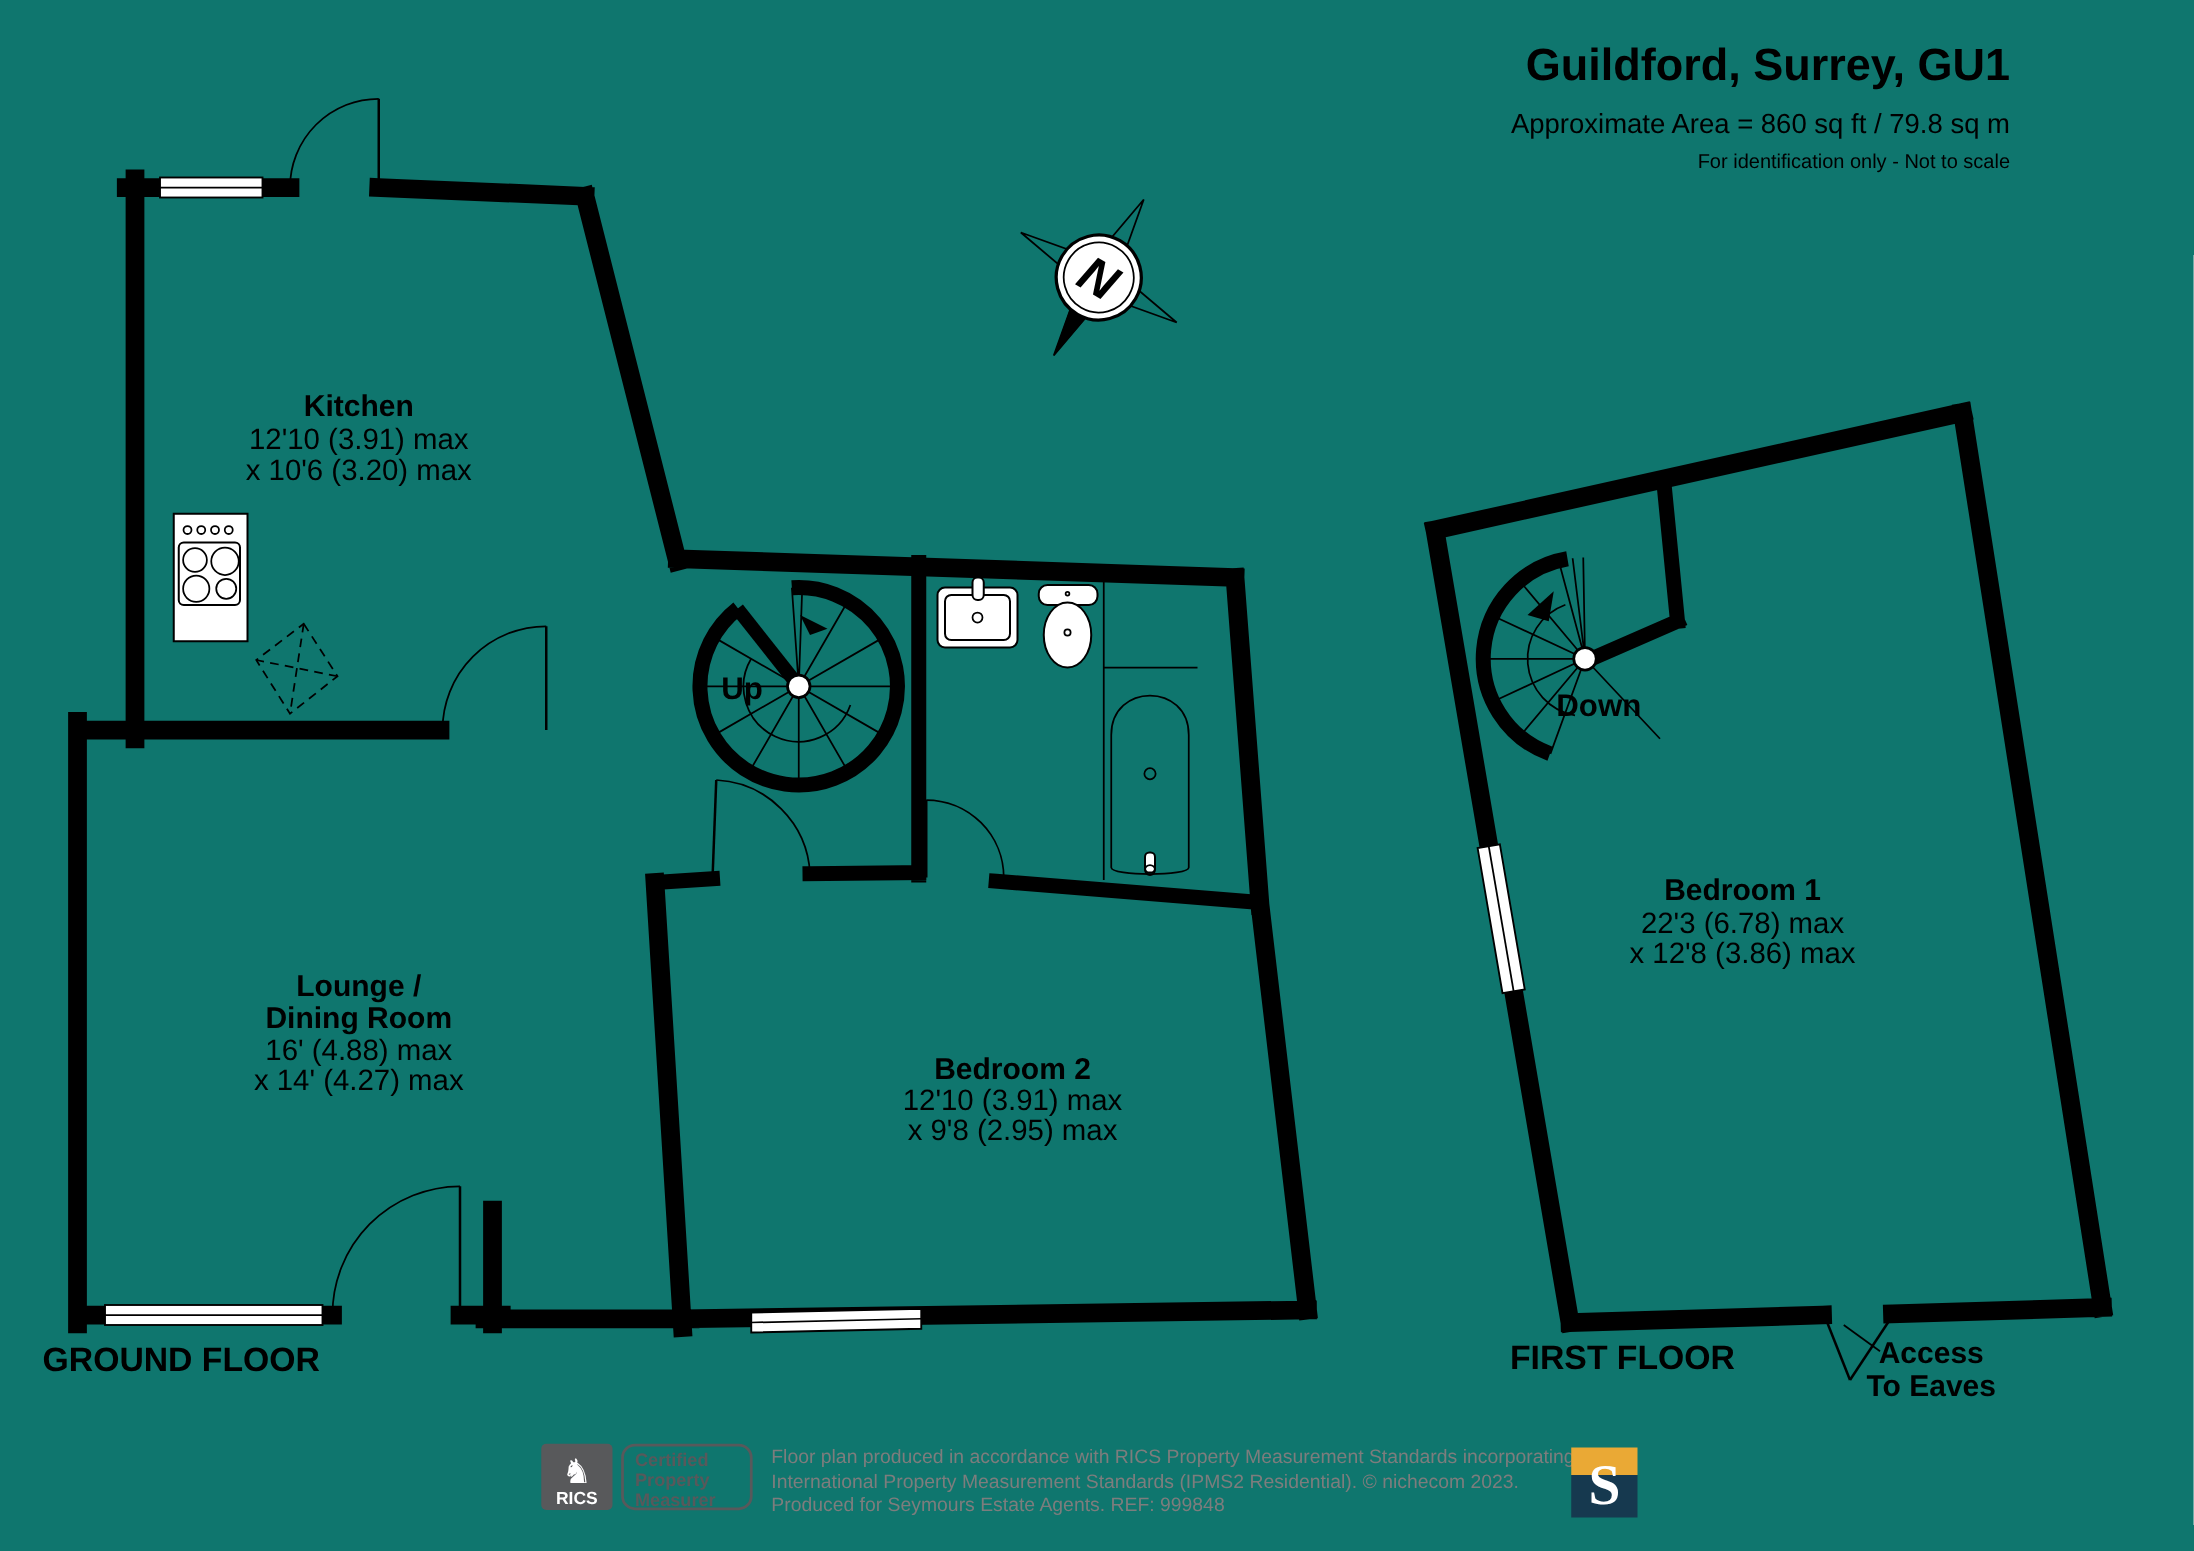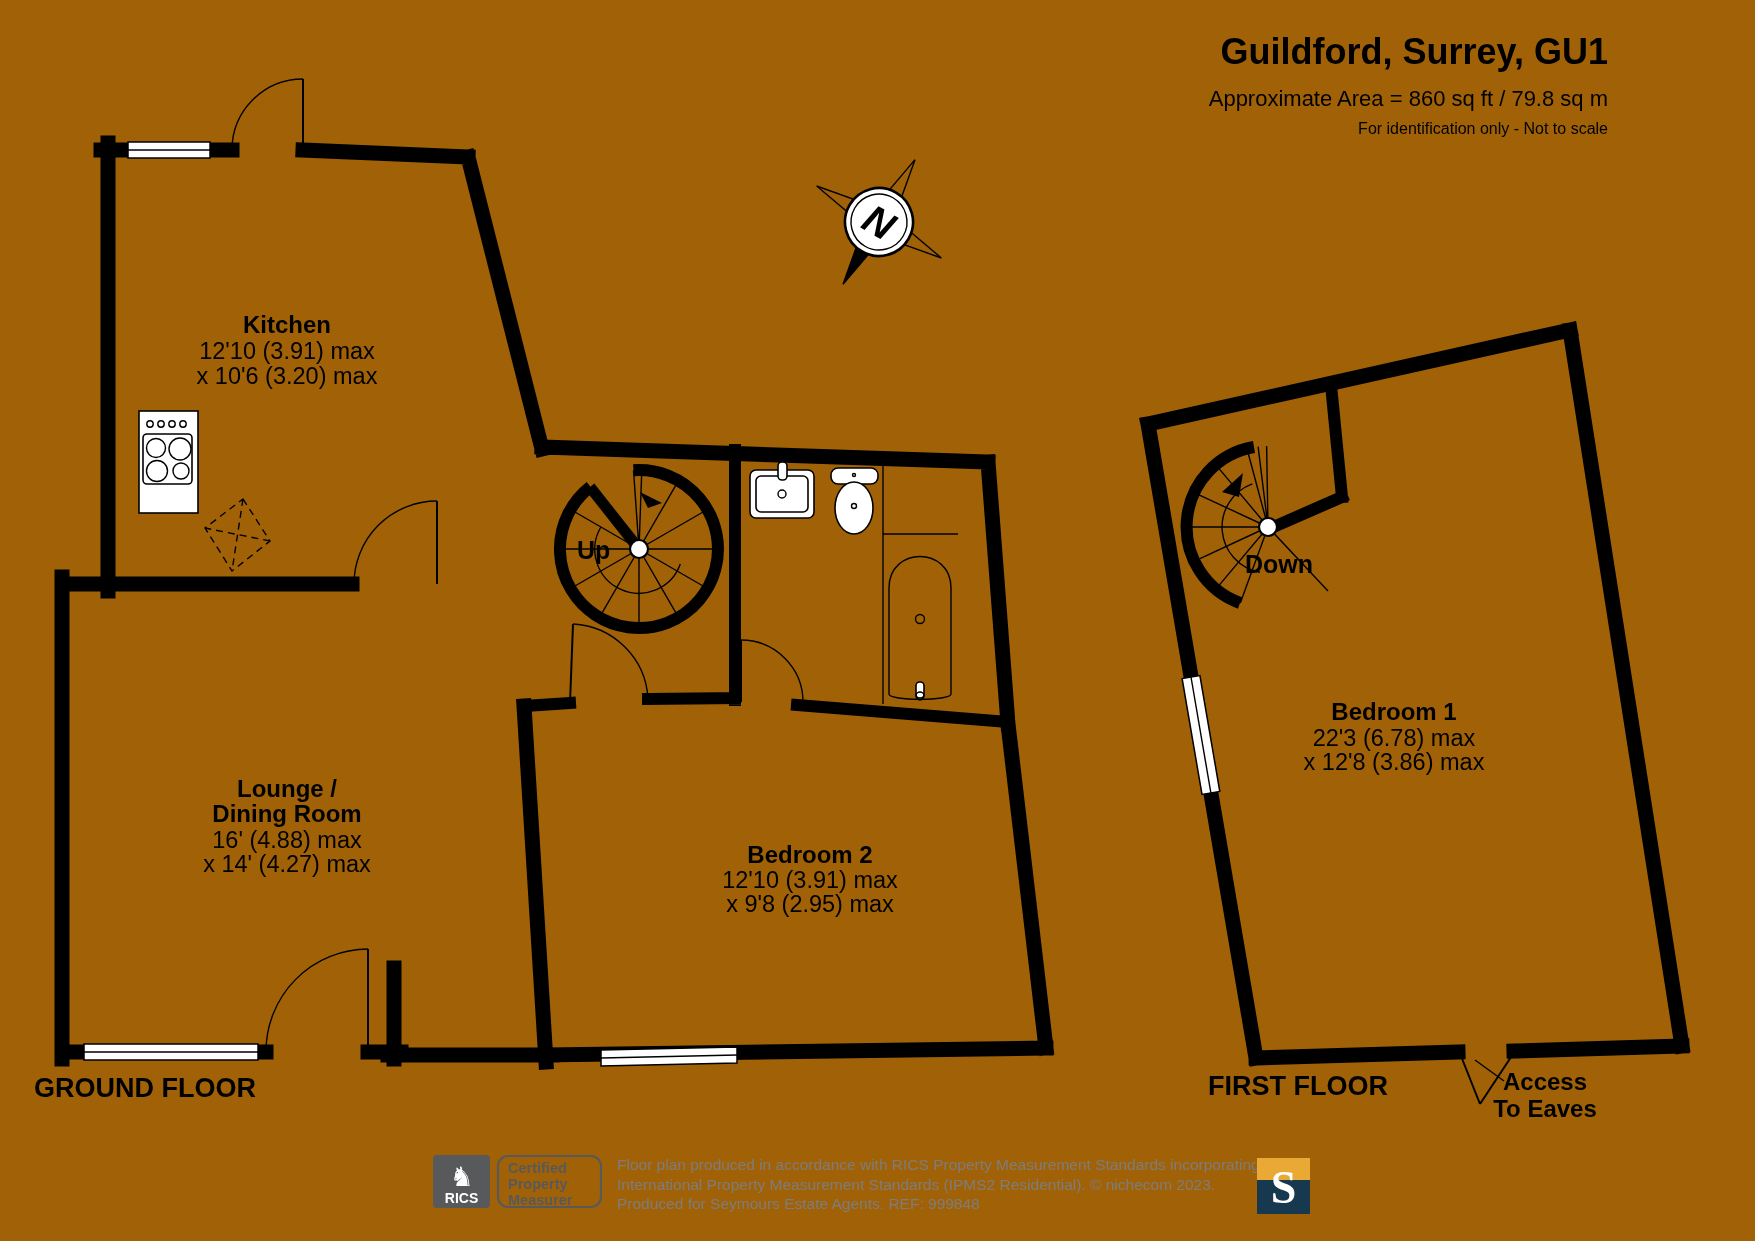--- a/index.html
+++ b/index.html
@@ -1,16 +1,16 @@
 <!DOCTYPE html>
 <html><head>
 <meta charset="utf-8">
 <style>
   html,body{margin:0;padding:0;background:#fff;}
-  .page{position:relative;width:1755px;height:1241px;background:#a16207;overflow:hidden;
+  .page{position:relative;width:1755px;height:1241px;background:#0f766e;overflow:hidden;
         font-family:"Liberation Sans",sans-serif;}
   svg{position:absolute;left:0;top:0;}
   svg text{font-family:"Liberation Sans",sans-serif;fill:#000;}
   .wall{stroke:#000;stroke-width:15;fill:none;stroke-linecap:square;}
   .wall-thin{stroke:#000;stroke-width:12;fill:none;stroke-linecap:square;}
   .thin{stroke:#000;stroke-width:1.4;fill:none;}
   .leaf{stroke:#000;stroke-width:2;fill:none;}
   .fixture{stroke:#000;stroke-width:1.6;fill:#fff;}
   .glass{stroke:#000;stroke-width:1.5;fill:#fff;}
   .dashed{stroke:#000;stroke-width:1.4;fill:none;stroke-dasharray:7 5;}

